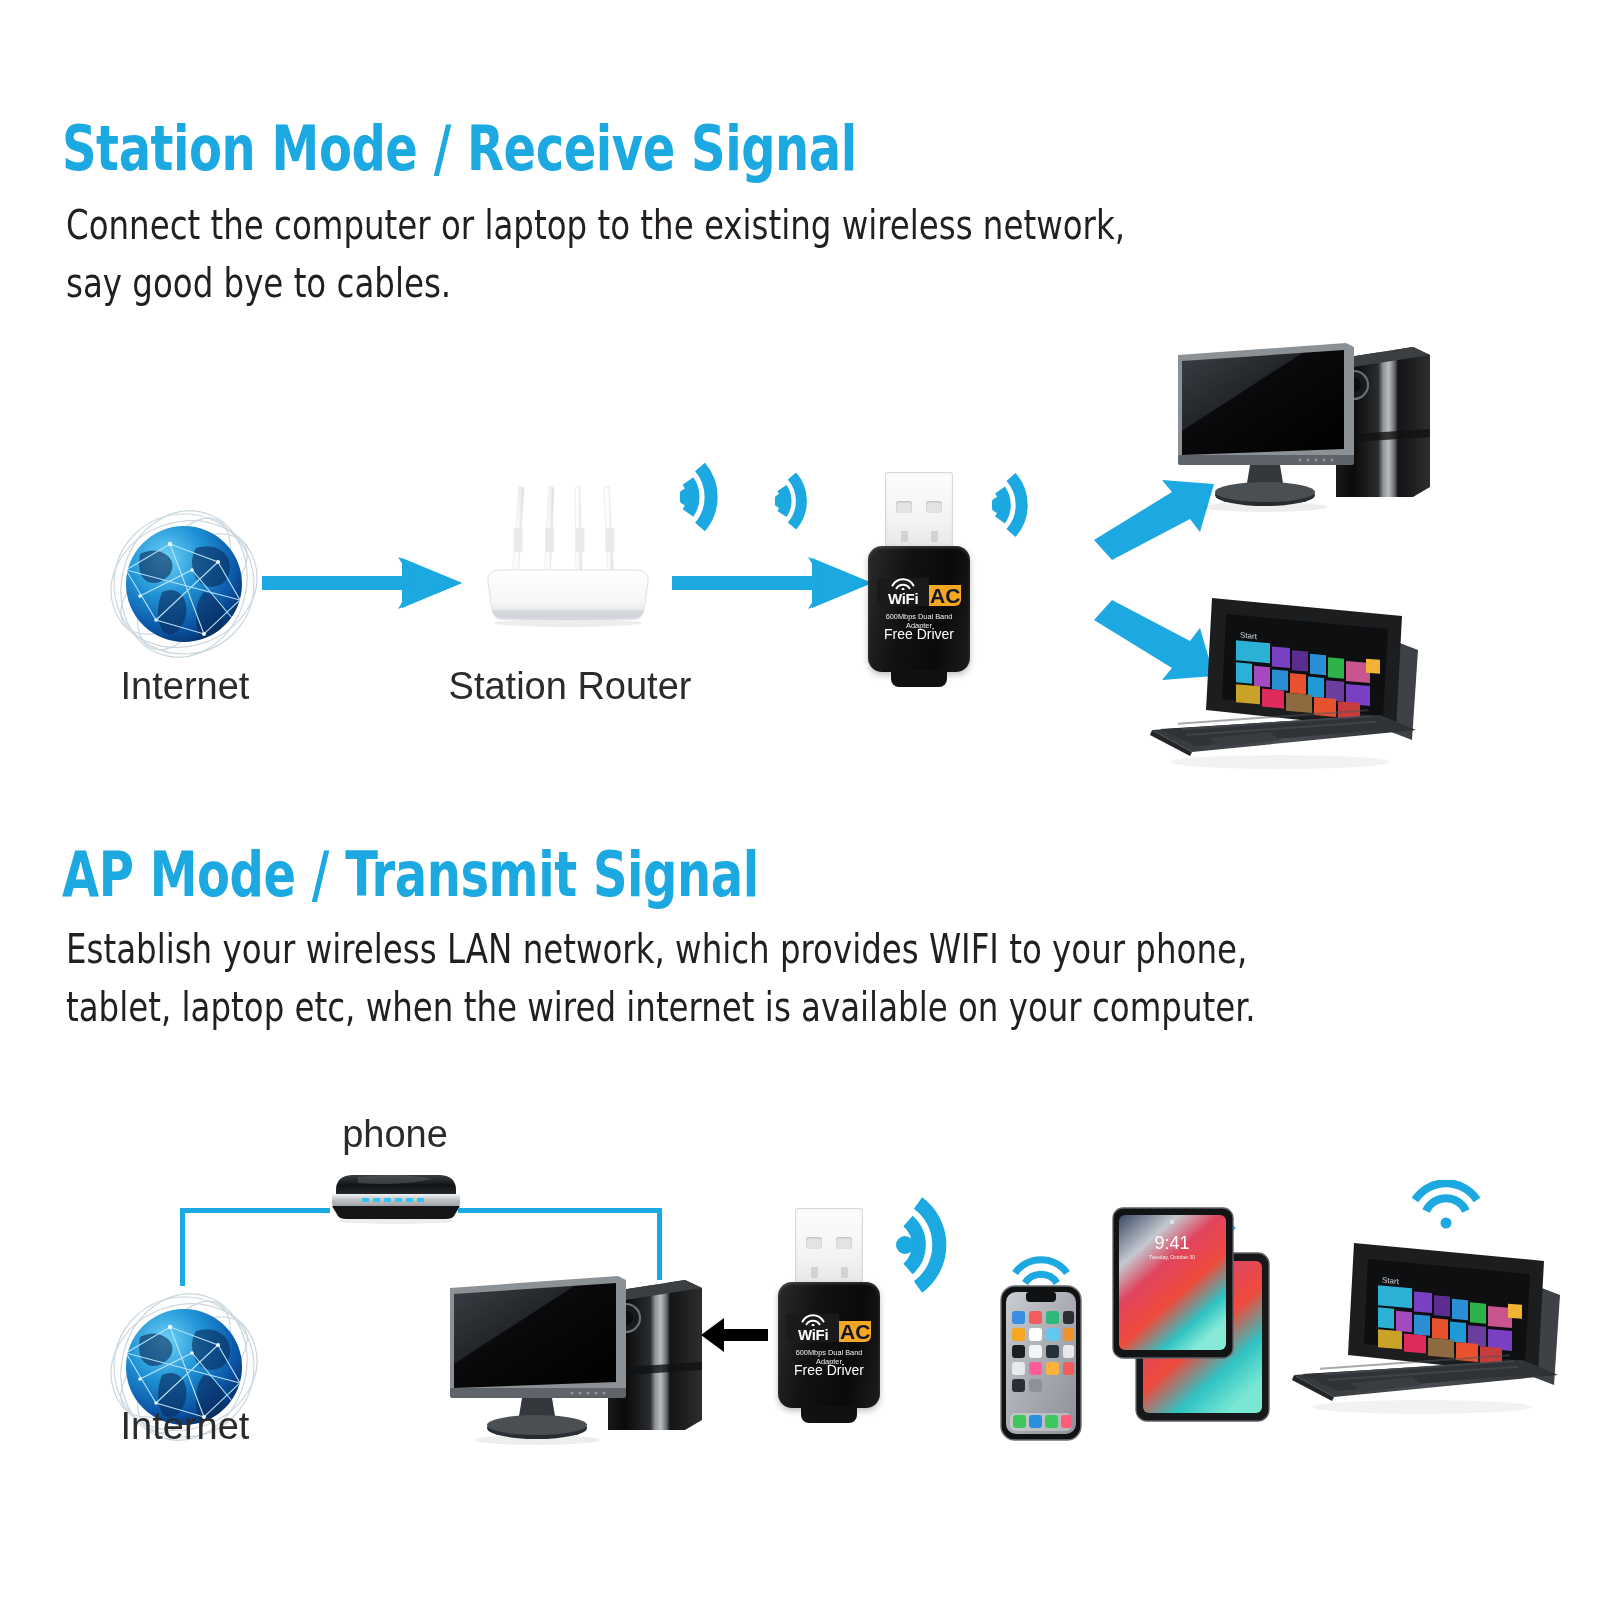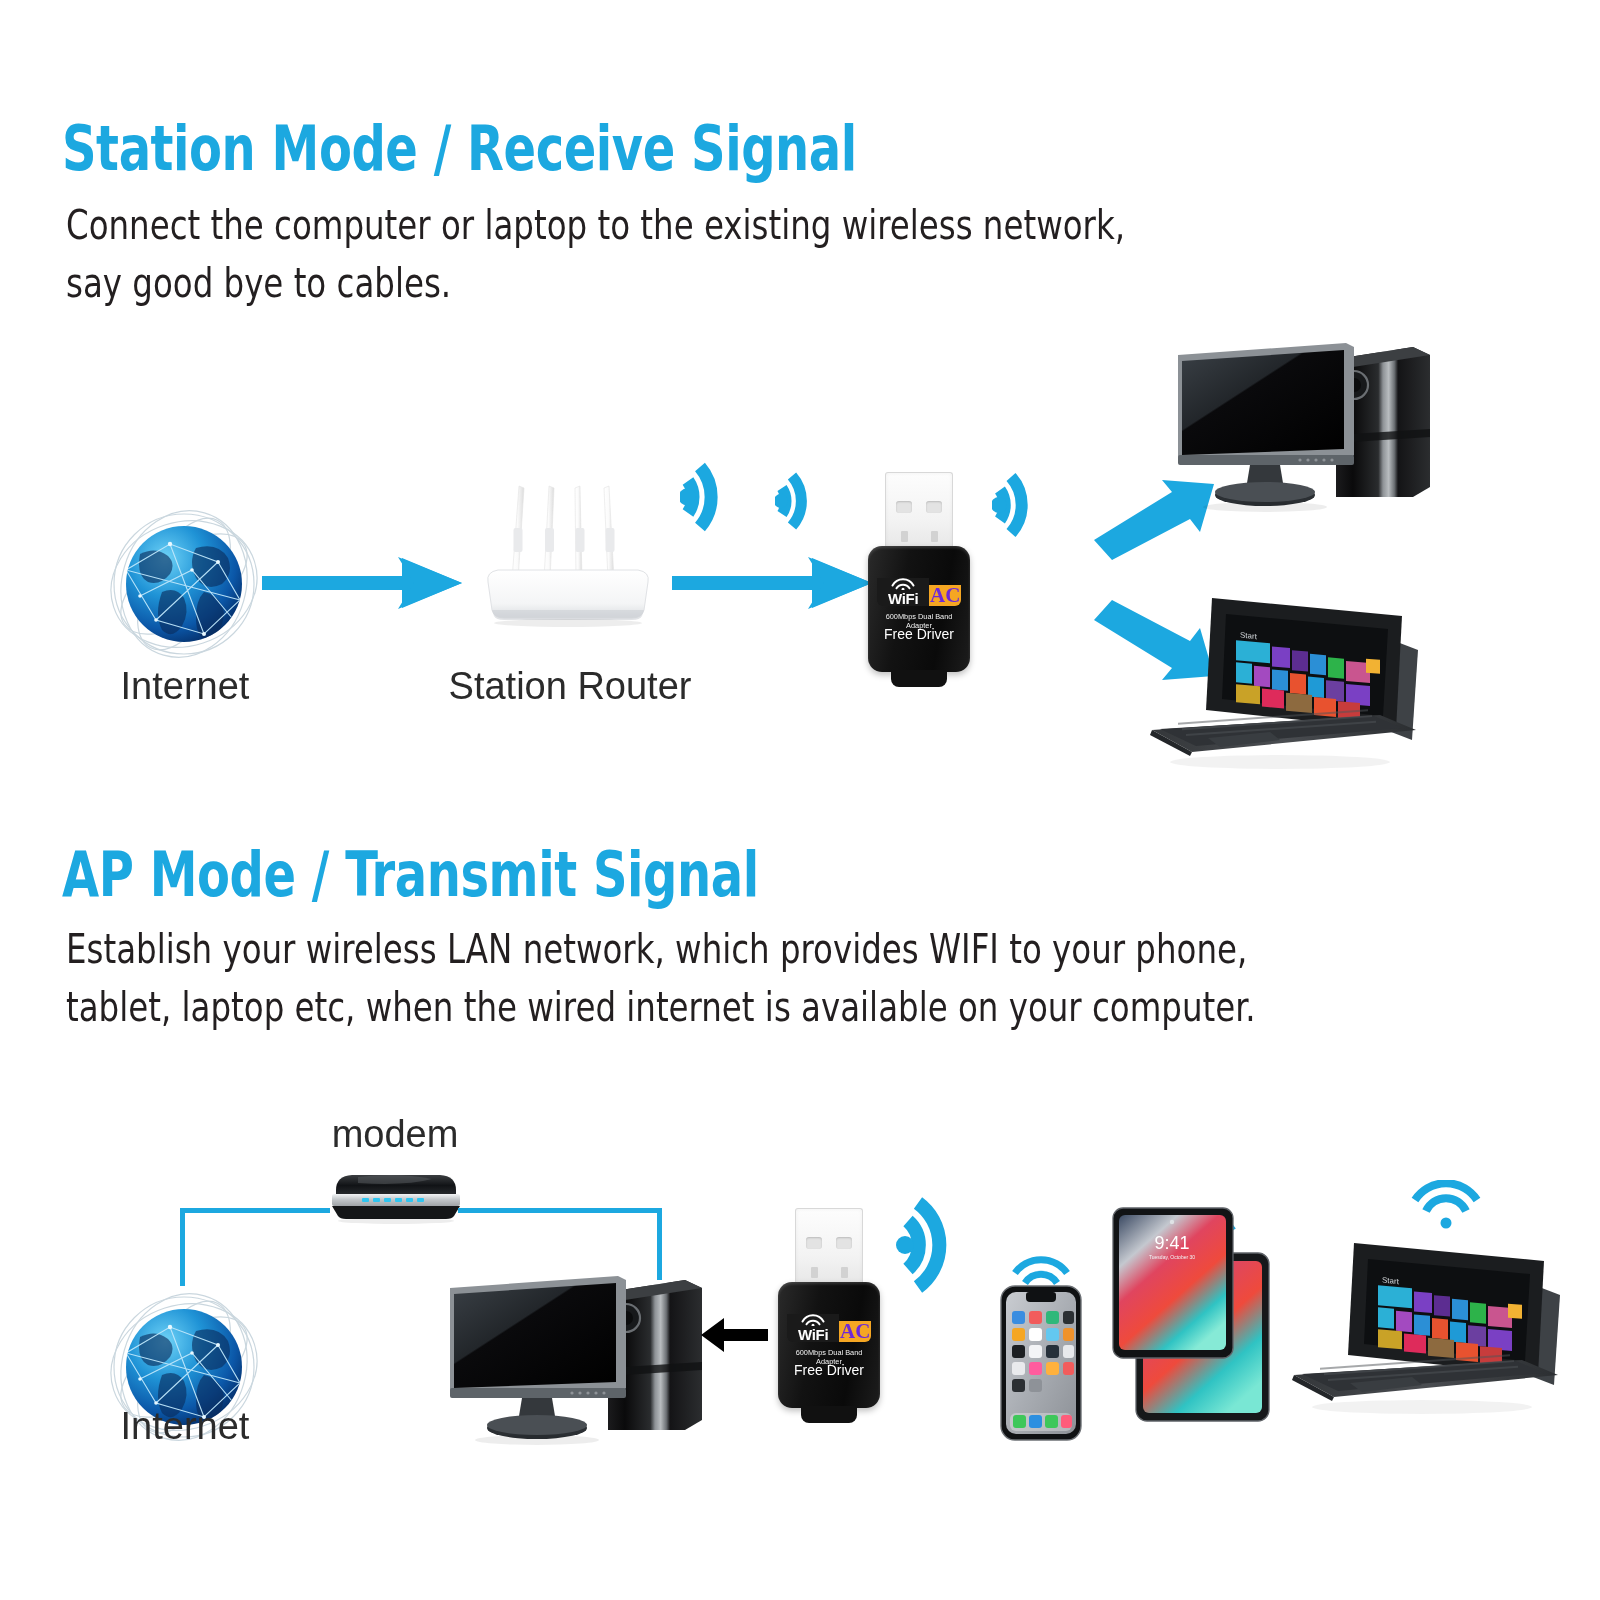--- a/index.html
+++ b/index.html
@@ -83,21 +83,21 @@
     background:#1a1a1a;display:flex;flex-direction:column;
     align-items:center;justify-content:center;
     color:#fff;padding:0 5px;
   }
   .adapter .badge .wifi-cell .w-txt{
     font-family:"Liberation Sans",sans-serif;font-weight:700;
     line-height:1;letter-spacing:-0.3px;
   }
   .adapter .badge .ac-cell{
     background:#F5A623;display:flex;align-items:center;justify-content:center;
-    color:#6d28d9;font-family:Liberation Serif, serif;font-weight:700;
+    color:#0f172a;font-family:Liberation Sans, sans-serif;font-weight:700;
     line-height:1;
   }
   .adapter .sub1{
     position:absolute;width:100%;text-align:center;color:#f2f2f2;
     font-family:"Liberation Sans",sans-serif;transform:scaleX(0.92);
   }
   .adapter .sub2{
     position:absolute;width:100%;text-align:center;color:#ffffff;
     font-family:"Liberation Sans",sans-serif;
   }
@@ -391,21 +391,21 @@
     </div>
   </div>
 
   <div>
 
     <div class="heading" style="left:62px;top:838px;">AP Mode / Transmit Signal</div>
 
     <div class="body-text" style="left:66px;top:920px;">Establish your wireless LAN network, which provides WIFI to your phone,</div>
     <div class="body-text" style="left:66px;top:978px;">tablet, laptop etc, when the wired internet is available on your computer.</div>
 
-    <div class="caption" style="left:255px;top:1113px;width:280px;">modem</div>
+    <div class="caption" style="left:255px;top:1113px;width:280px;">phone</div>
 
     <div class="modem" style="left:328px;top:1170px;">
       <svg width="136" height="54" viewBox="0 0 136 54">
         <defs>
           <linearGradient id="mtop" x1="0" y1="0" x2="0" y2="1">
             <stop offset="0%" stop-color="#3a3d40"></stop>
               <stop offset="55%" stop-color="#111316"></stop>
               <stop offset="100%" stop-color="#25282b"></stop>
           </linearGradient>
           <linearGradient id="mmid" x1="0" y1="0" x2="0" y2="1">

